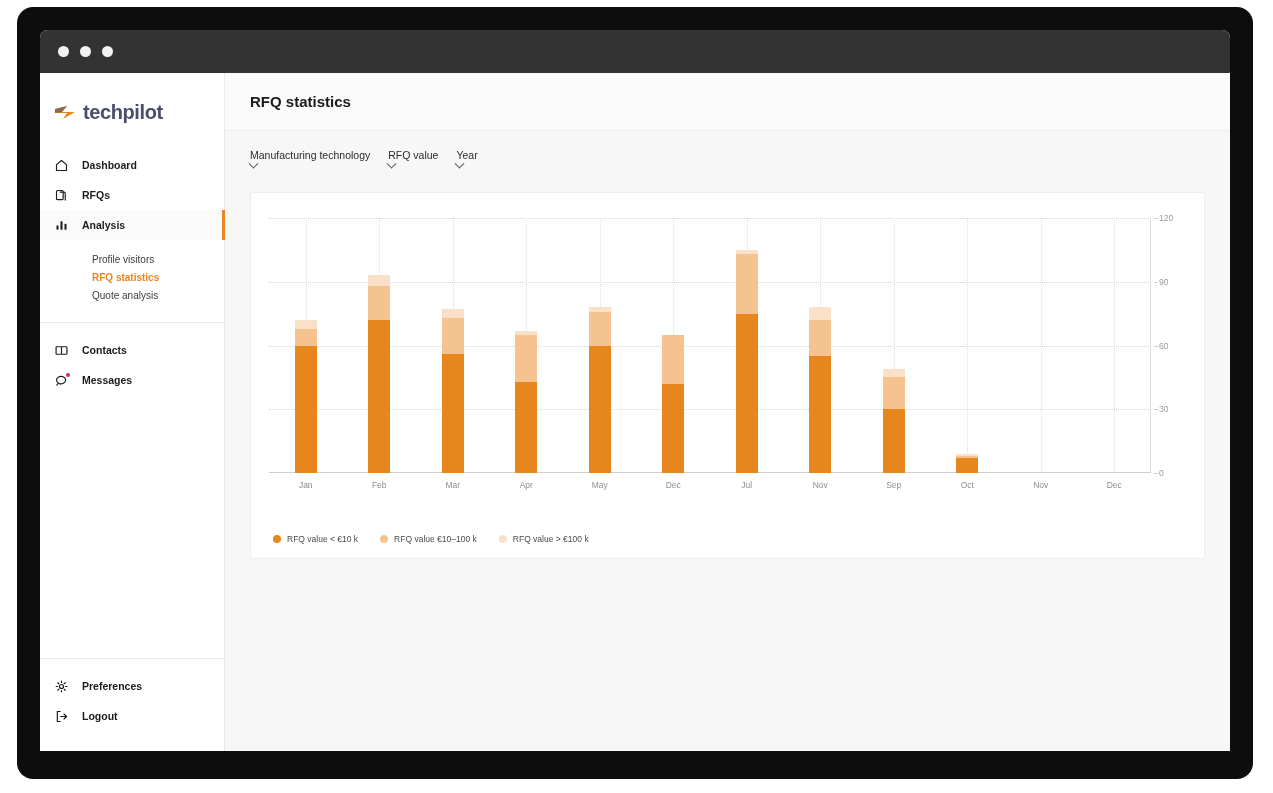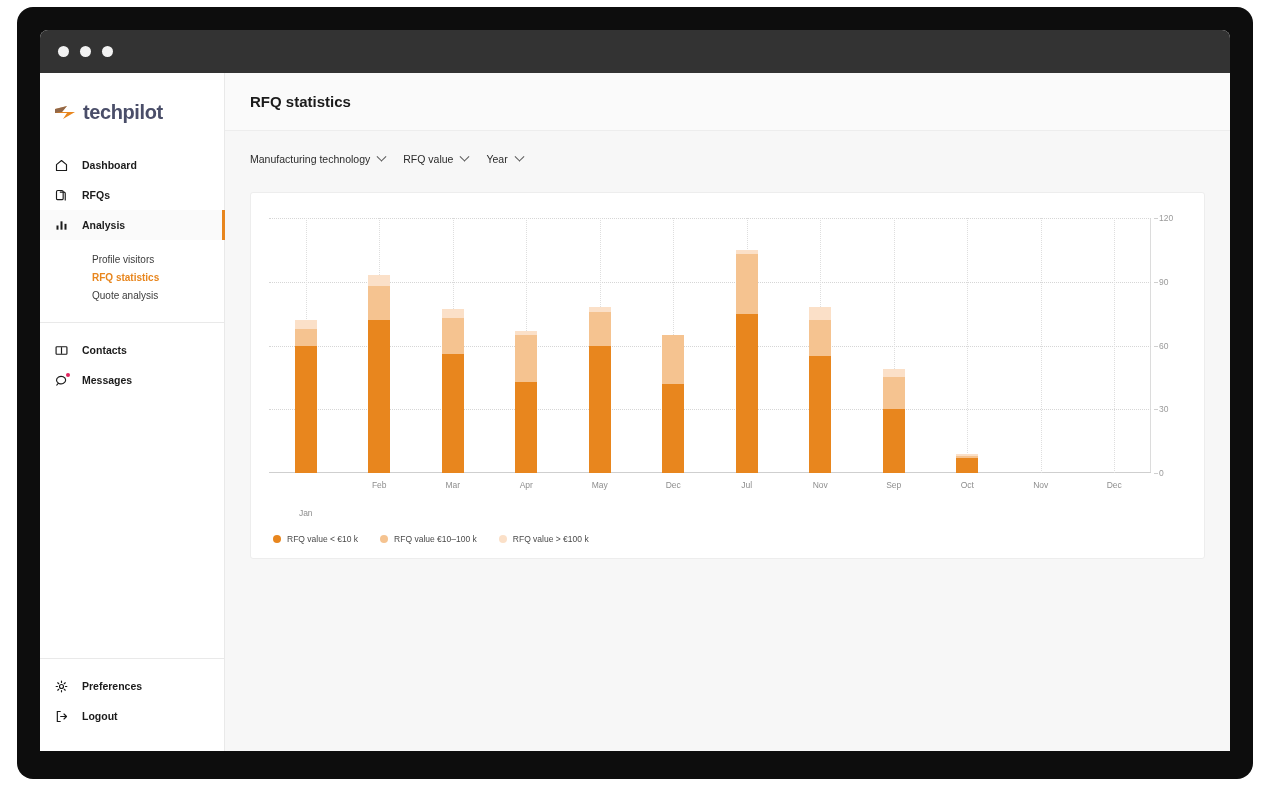--- a/index.html
+++ b/index.html
@@ -75,22 +75,22 @@
     background: #fafafa; border-bottom: 1px solid #ededed;
     height: 58px; display: flex; align-items: center; padding-left: 25px;
   }
   .page-title { font-size: 15px; font-weight: bold; color: #1b1b1b; }
   .filter-bar {
     height: 56px; display: flex; align-items: center;
     padding-left: 25px; gap: 18px;
     background: #f7f7f7;
   }
   .filter {
-    display: flex; align-items: center; gap: 8px;
-    font-size: 10.5px; color: #2b2b2b;
+    display: flex; gap: 2px;
+    font-size: 10.5px; color: #2b2b2b; flex-direction: column;
   }
   .chev { width: 7px; height: 7px; border-right: 1.3px solid #555; border-bottom: 1.3px solid #555;
           transform: rotate(45deg) translate(-2px,-2px); }
 
   
   .card {
     margin: 5px 25px 0 25px; background: #ffffff;
     border: 1px solid #ededed; border-radius: 3px;
     height: 367px; position: relative;
   }
@@ -296,21 +296,21 @@
                 <div class="grid-line" style="top: 63.75px;"></div>
                 <div class="ytick" style="top: 63.75px;">90</div>
                 <div class="grid-line" style="top: 0px;"></div>
                 <div class="ytick" style="top: 0px;">120</div>
                 <div class="v-line" style="left: 36.75px;"></div>
                 <div class="bar-group" style="left: 25.75px;">
                   <div class="seg" style="height: 8.5px; background: rgb(251, 224, 200);"></div>
                   <div class="seg" style="height: 17px; background: rgb(245, 195, 144);"></div>
                   <div class="seg" style="height: 127.5px; background: rgb(232, 134, 30);"></div>
                 </div>
-                <div class="xlabel" style="left: 36.75px; margin-top: 28px;">Jan</div>
+                <div class="xlabel" style="left: 36.75px;">Jan</div>
                 <div class="v-line" style="left: 110.25px;"></div>
                 <div class="bar-group" style="left: 99.25px;">
                   <div class="seg" style="height: 10.625px; background: rgb(251, 224, 200);"></div>
                   <div class="seg" style="height: 34px; background: rgb(245, 195, 144);"></div>
                   <div class="seg" style="height: 153px; background: rgb(232, 134, 30);"></div>
                 </div>
                 <div class="xlabel" style="left: 110.25px;">Feb</div>
                 <div class="v-line" style="left: 183.75px;"></div>
                 <div class="bar-group" style="left: 172.75px;">
                   <div class="seg" style="height: 8.5px; background: rgb(251, 224, 200);"></div>

